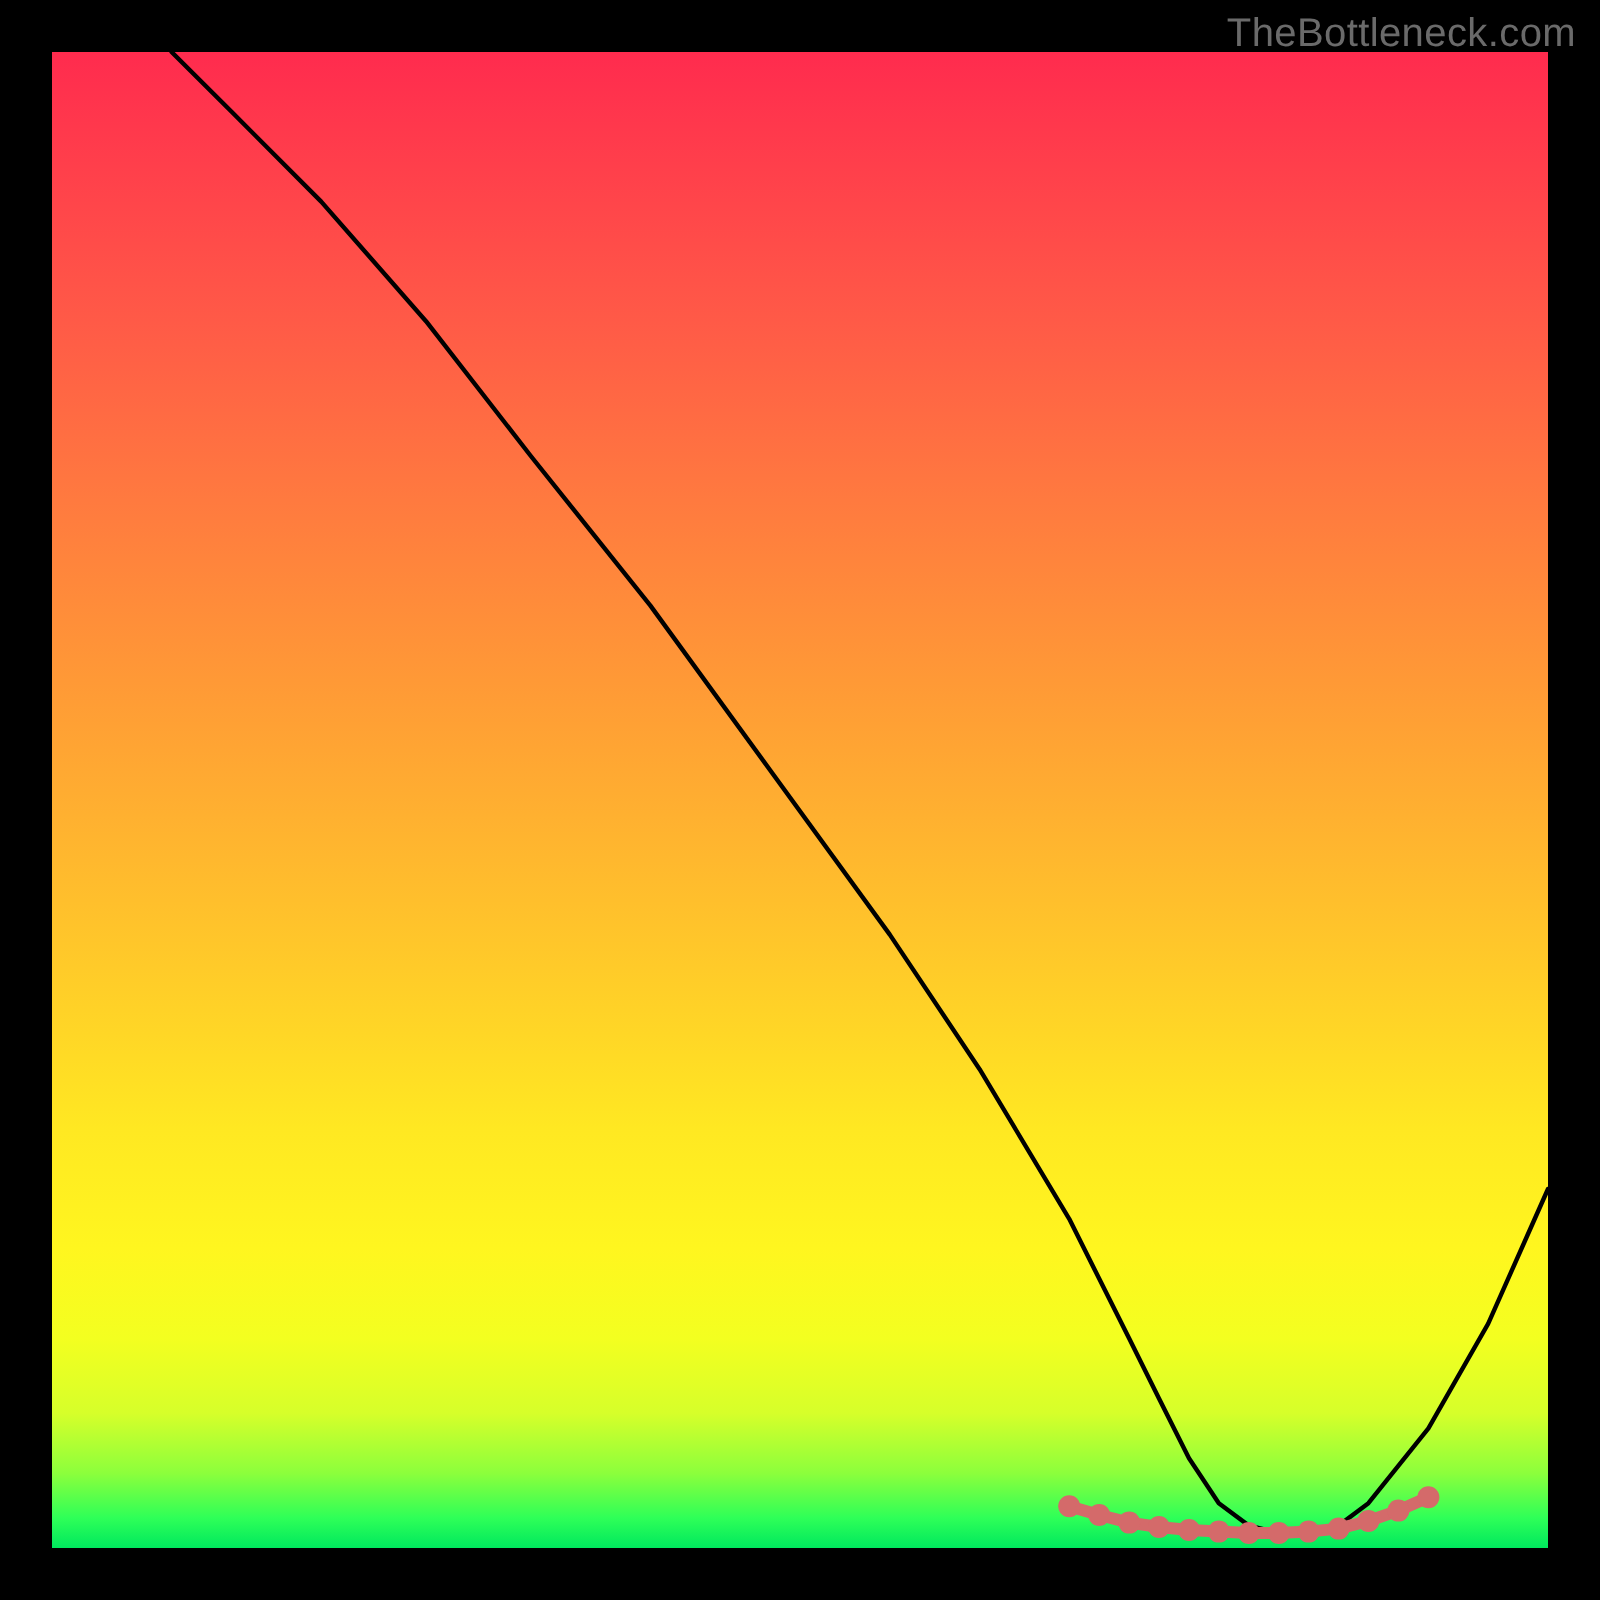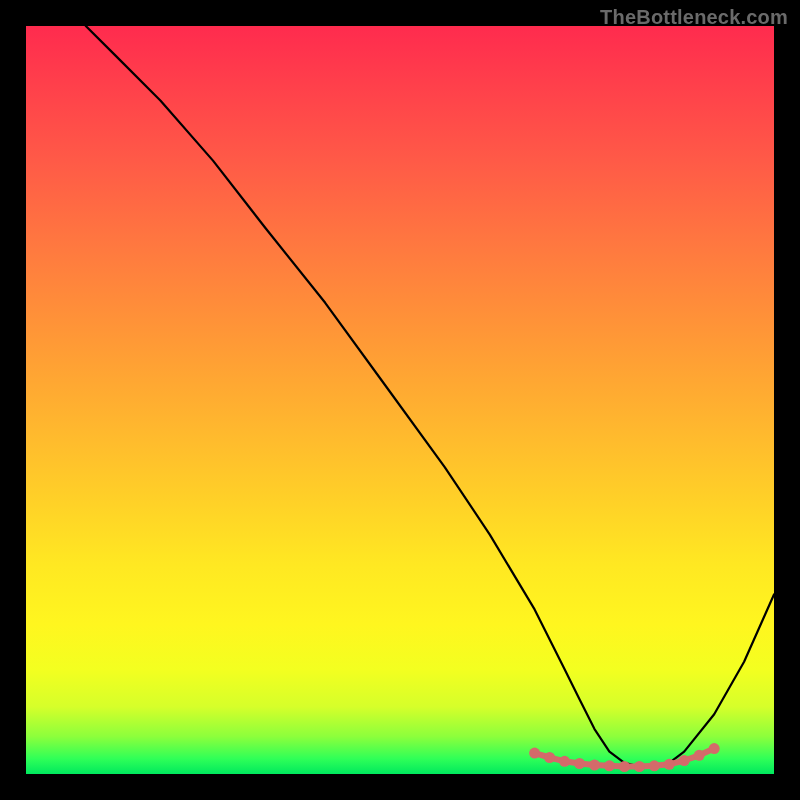--- a/index.html
+++ b/index.html
@@ -16,21 +16,21 @@
     width: 800px;
     height: 800px;
     background: #000;
   }
   .watermark {
     position: absolute;
     top: 6px;
     right: 12px;
     color: #6a6a6a;
     font-size: 20px;
-    font-weight: 700;
+    font-weight: 400;
     letter-spacing: 0.2px;
     z-index: 10;
     user-select: none;
   }
   .plot-area {
     position: absolute;
     left: 26px;
     top: 26px;
     width: 748px;
     height: 748px;

